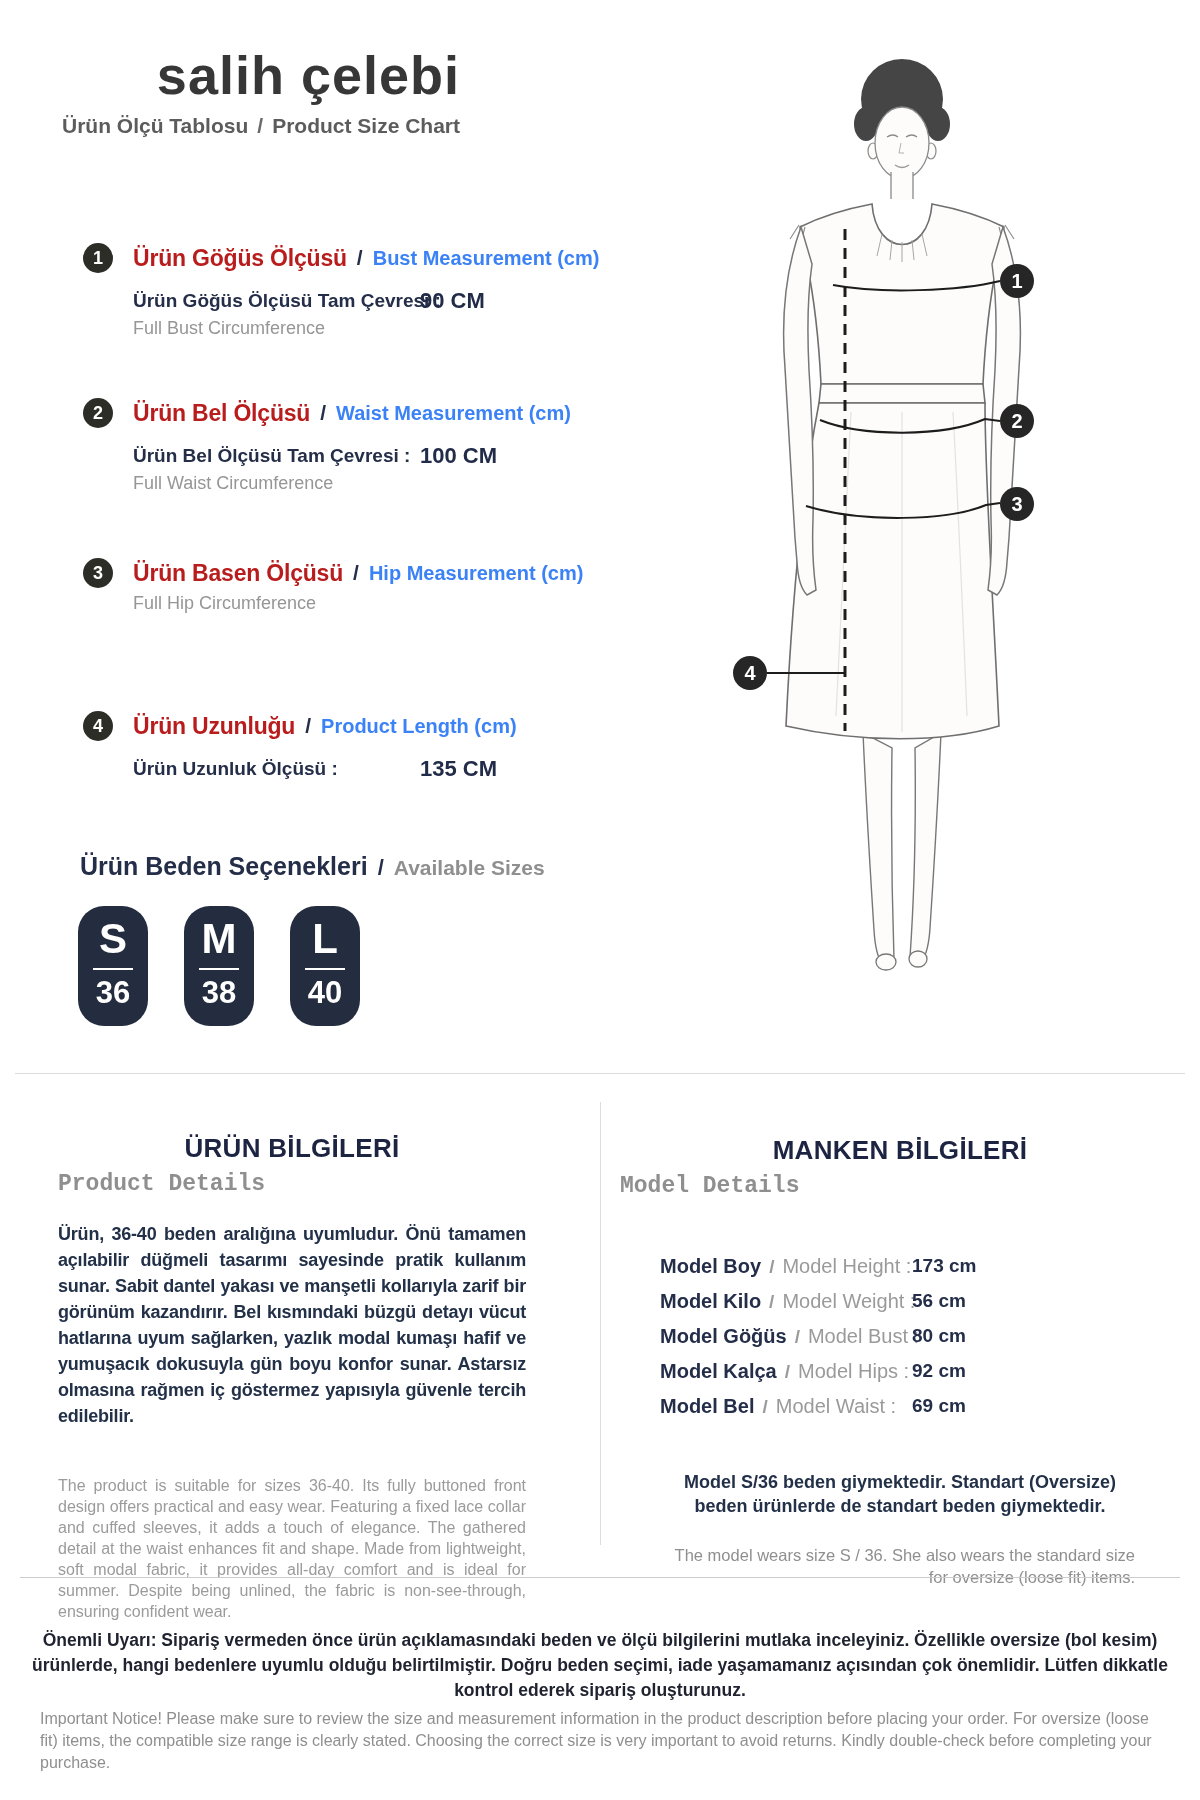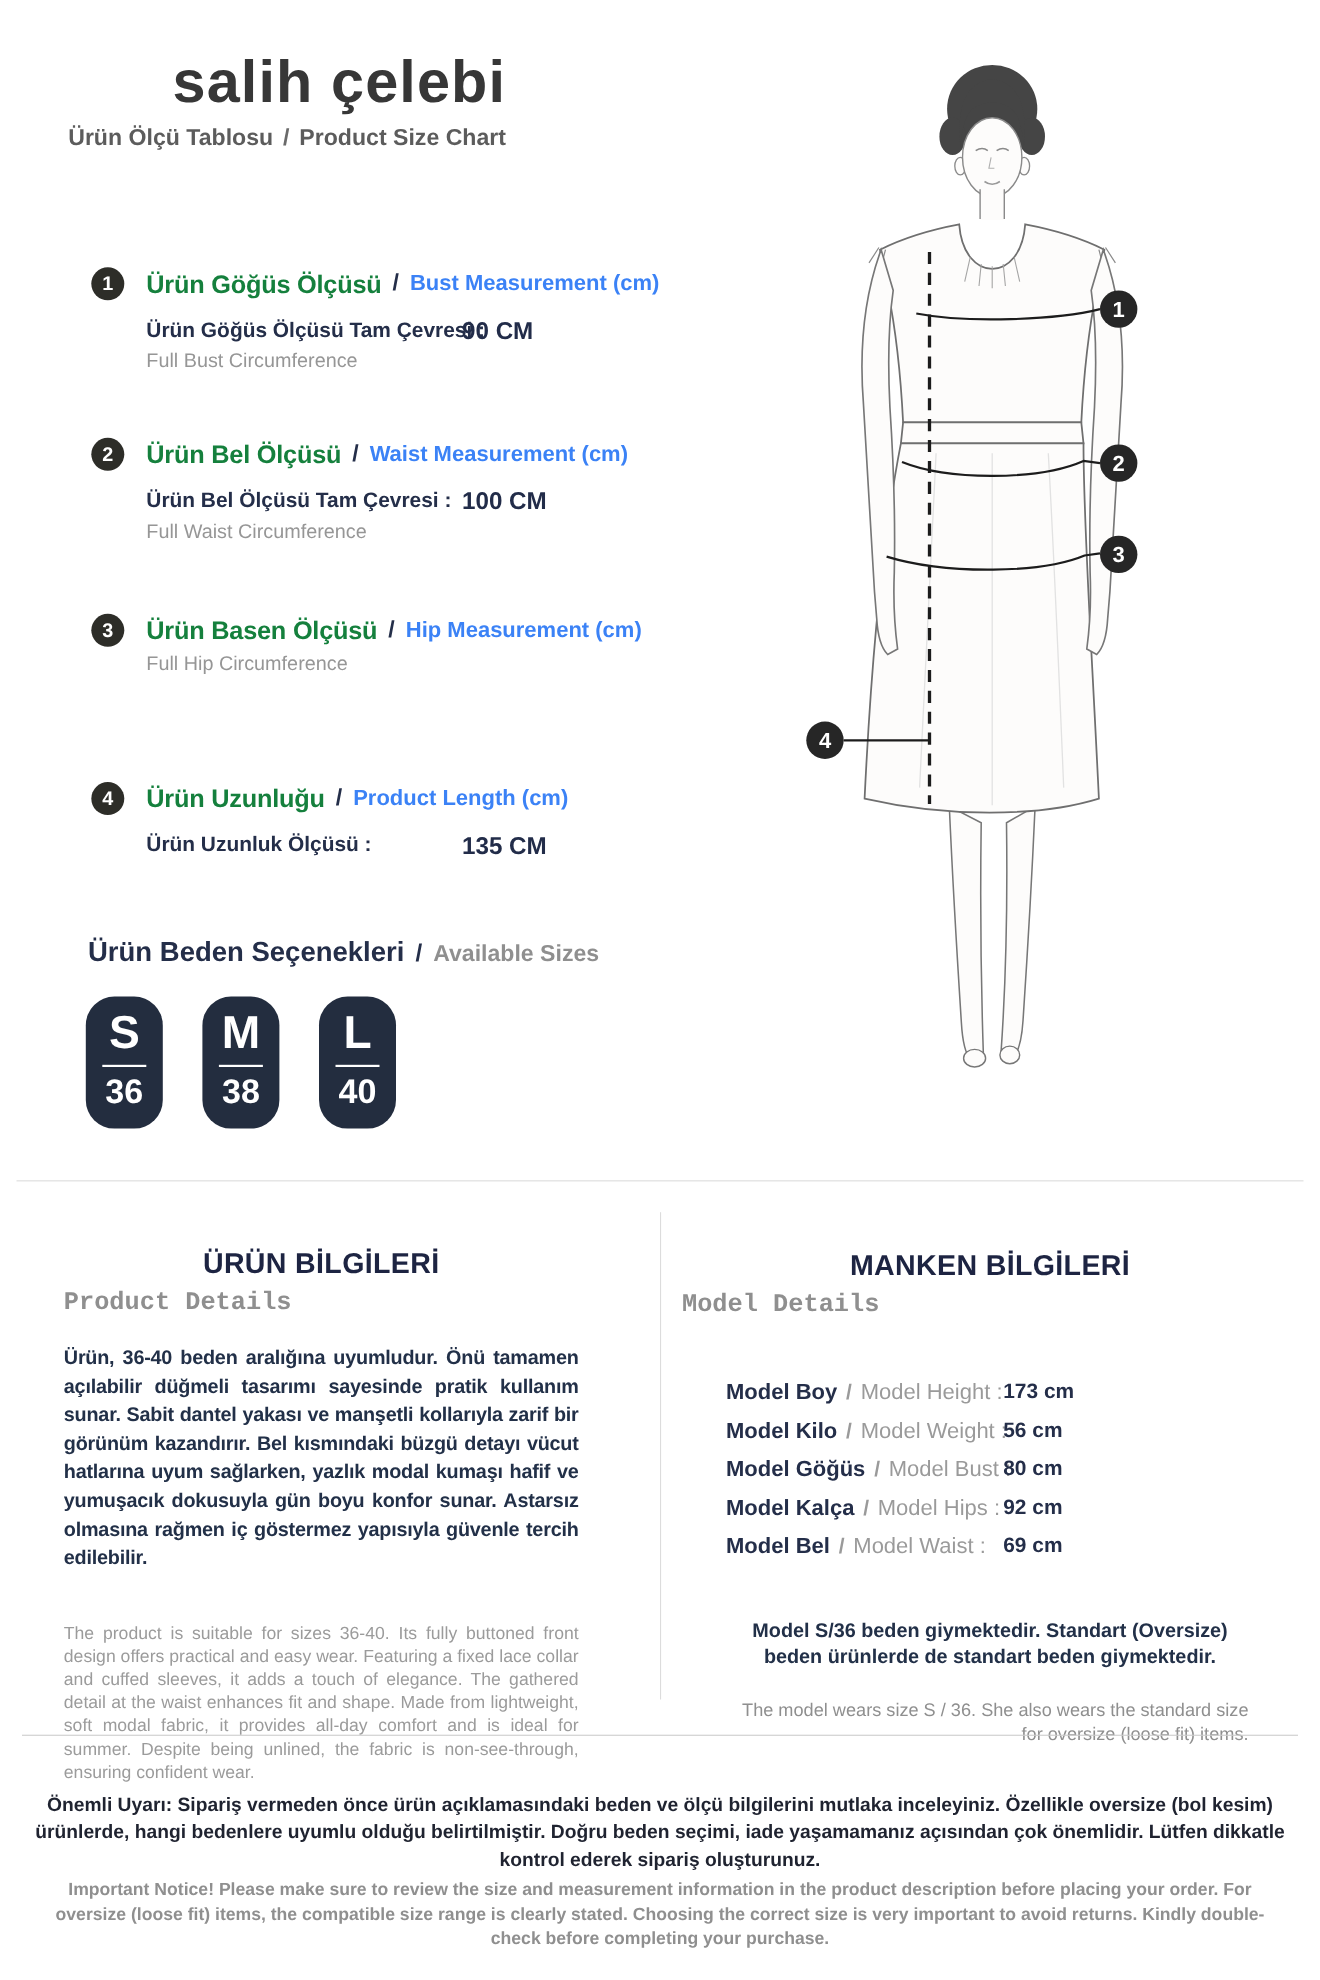--- a/index.html
+++ b/index.html
@@ -13,21 +13,21 @@
   .logo{font-size:54px;font-weight:800;color:#373737;letter-spacing:1px;line-height:1;text-align:right;}
   .brand-sub{margin-top:12px;font-size:21px;font-weight:700;color:#5c5c5c;}
   .brand-sub .slash{margin:0 9px;color:#6a6a6a;}
 
   
   .measure{position:absolute;left:83px;width:500px;}
   .m-head{display:flex;align-items:center;height:32px;}
   .m-num{width:30px;height:30px;border-radius:50%;background:#2d2d28;color:#fff;
          font-weight:700;font-size:18px;display:flex;align-items:center;justify-content:center;
          margin-right:20px;flex:0 0 30px;}
-  .m-title{font-size:23px;font-weight:800;color:#15803d;letter-spacing:-.2px;white-space:nowrap;}
+  .m-title{font-size:23px;font-weight:800;color:#b91c1c;letter-spacing:-.2px;white-space:nowrap;}
   .m-slash{font-size:21px;font-weight:700;color:#242e49;margin:0 10px;}
   .m-title-en{font-size:20px;font-weight:600;color:#3b82f6;white-space:nowrap;}
   .m-sub{position:relative;margin:16px 0 0 50px;font-size:19px;font-weight:700;color:#242e49;height:24px;white-space:nowrap;}
   .m-value{position:absolute;left:287px;top:-2px;font-size:22px;font-weight:800;color:#222c49;}
   .m-label-en{margin:4px 0 0 50px;font-size:18px;font-weight:400;color:#969696;}
 
   
   .sizes-heading{position:absolute;left:80px;top:852px;white-space:nowrap;}
   .sizes-heading .tr{font-size:25px;font-weight:800;color:#242e49;}
   .sizes-heading .slash{font-size:22px;font-weight:700;color:#242e49;margin:0 10px;}
@@ -64,22 +64,22 @@
   .model-row .r-en{font-size:20px;font-weight:400;color:#9a9a9a;}
   .model-row .r-val{position:absolute;left:252px;top:0;font-size:19px;font-weight:800;color:#242e49;}
   .model-note-tr{margin:40px auto 0;width:490px;font-size:18px;font-weight:800;color:#223048;
                  line-height:24px;text-align:center;}
   .model-note-en{margin:26px auto 0;width:470px;font-size:16.5px;font-weight:400;color:#8f8f8f;
                  line-height:22px;text-align:right;}
 
   
   .footer-tr{position:absolute;left:30px;top:1616px;width:1140px;font-size:17.5px;font-weight:800;
              color:#1f2330;line-height:25px;text-align:center;margin-top:12px;}
-  .footer-en{position:absolute;left:40px;top:1692px;width:1120px;font-size:16px;font-weight:700;
-             color:#8f8f8f;line-height:22px;text-align:center;}
+  .footer-en{position:absolute;left:40px;top:1692px;width:1120px;font-size:16px;font-weight:400;
+             color:#8f8f8f;line-height:22px;text-align:left;}
 </style>
 </head>
 <body>
 
 <div class="page">
 
   <header class="brand">
     <div class="logo">salih çelebi</div>
     <div class="brand-sub">
       <span>Ürün Ölçü Tablosu</span><span class="slash">/</span><span>Product Size Chart</span>

